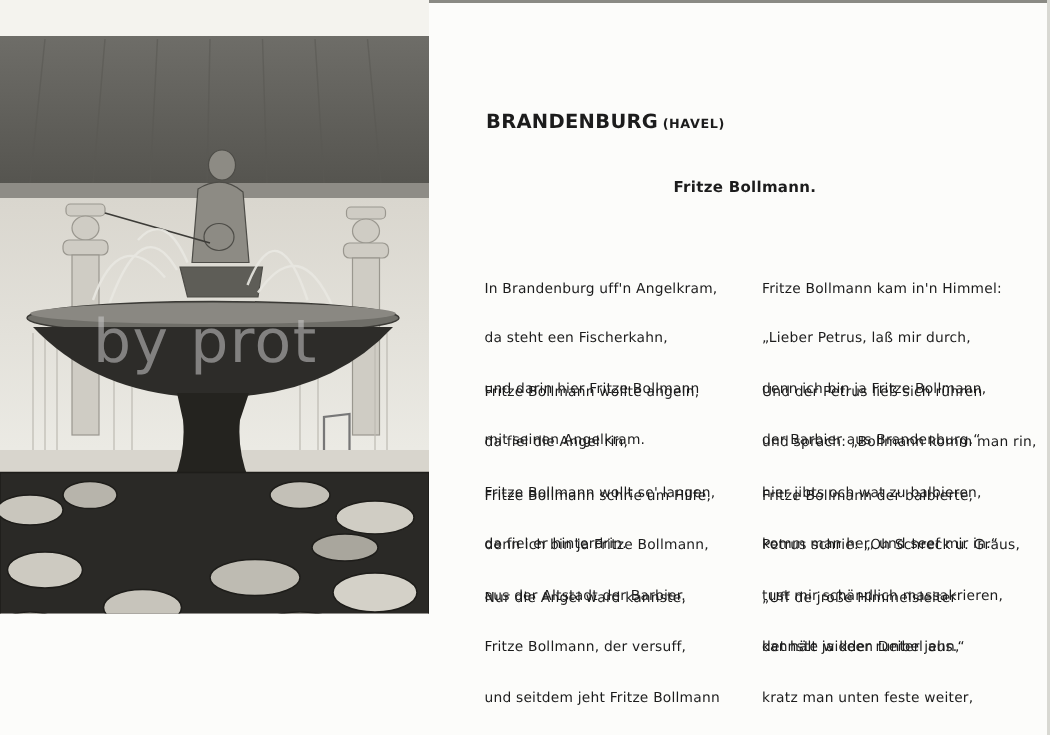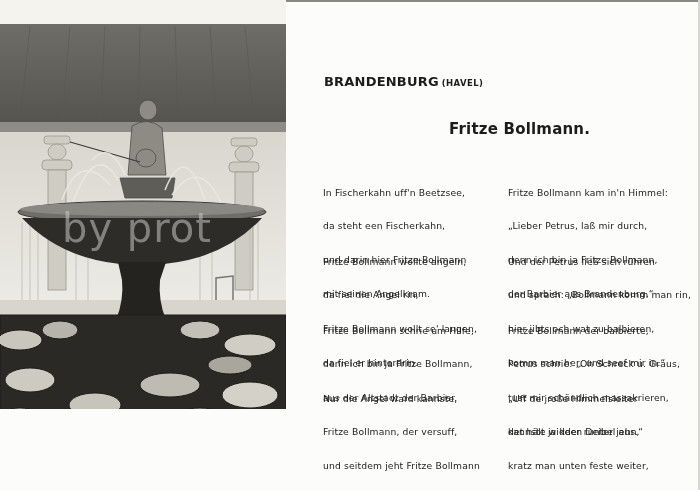--- a/index.html
+++ b/index.html
@@ -27,21 +27,21 @@
 
   
   .panel { position: absolute; left: 286px; top: 0; width: 414px; height: 394px; }
   .city {
     position: absolute; left: 38px; top: 74px;
     font-family: "DejaVu Sans", sans-serif; font-weight: bold; font-size: 13px; letter-spacing: 0.2px;
   }
   .city .sub { font-size: 8.5px; font-weight: bold; margin-left: 3px; letter-spacing: 0.4px; }
   .poem-title {
     position: absolute; left: 163px; top: 120px;
-    font-weight: bold; font-size: 15px; letter-spacing: 0.2px;
+    font-weight: bold; font-size: 10px; letter-spacing: 0.2px;
   }
   .stanza {
     position: absolute; width: 195px;
     font-size: 9.2px; line-height: 11.3px; font-weight: 500; letter-spacing: 0.15px;
     white-space: pre;
   }
   .stanza .line { display: block; }
 </style>
 </head>
 <body>
@@ -157,21 +157,21 @@
     <div class="watermark">by prot</div>
   </div>
 
   <div class="panel">
     <div class="city">
       <span>BRANDENBURG</span><span class="sub">(HAVEL)</span>
     </div>
     <div class="poem-title">Fritze Bollmann.</div>
 
     <div class="stanza" style="left:37px; top:164px;">
-      <span class="line">In Fischerkahn uff'n Beetzsee,</span>
+      <span class="line">In Brandenburg uff'n Angelkram,</span>
       <span class="line">da steht een Fischerkahn,</span>
       <span class="line">und darin hier Fritze Bollmann</span>
       <span class="line">mit seinen Angelkram.</span>
     </div>
     <div class="stanza" style="left:222px; top:164px;">
       <span class="line">Fritze Bollmann kam in'n Himmel:</span>
       <span class="line">„Lieber Petrus, laß mir durch,</span>
       <span class="line">denn ich bin ja Fritze Bollmann,</span>
       <span class="line">der Barbier aus Brandenburg.“</span>
     </div>

